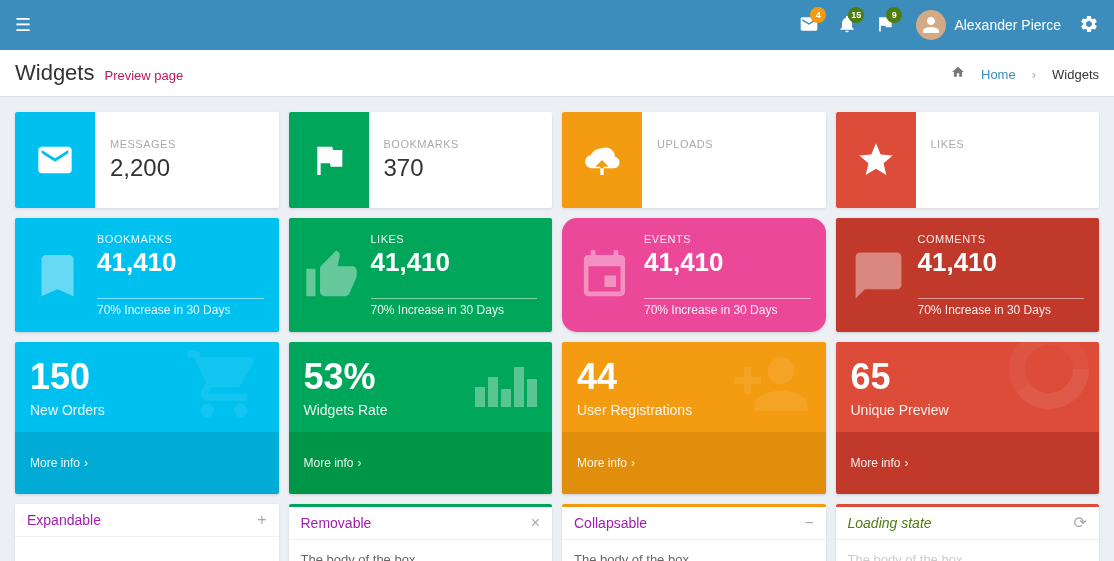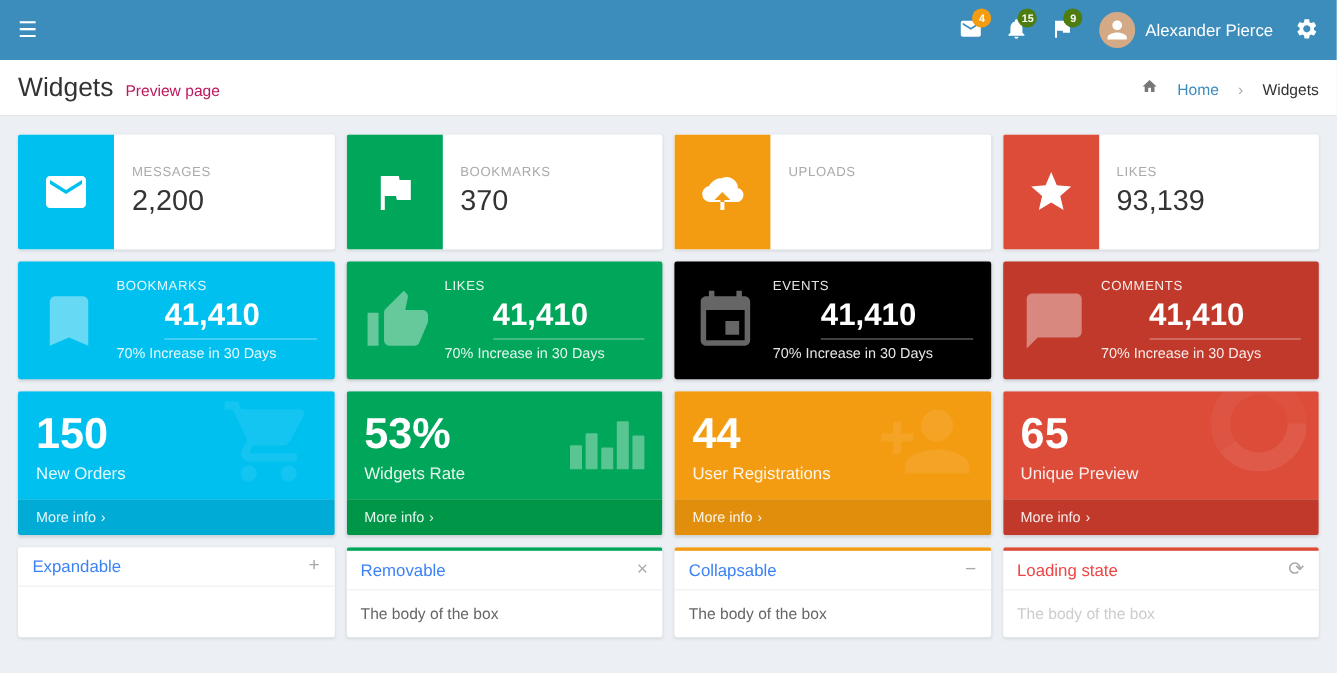--- a/index.html
+++ b/index.html
@@ -101,21 +101,21 @@
       padding: 15px;
       display: flex;
       align-items: center;
       gap: 12px;
       position: relative;
       box-shadow: 0 1px 3px rgba(0,0,0,0.15);
     }
     .colored-stat-box svg.big-icon { width: 55px; height: 55px; fill: rgba(255,255,255,0.4); flex-shrink: 0; }
     .colored-stat-box-content { flex: 1; }
     .colored-stat-label { font-size: 11px; color: rgba(255,255,255,0.9); text-transform: uppercase; letter-spacing: 0.5px; margin-bottom: 2px; }
-    .colored-stat-value { font-size: 26px; font-weight: bold; color: white; border-bottom: 1px solid rgba(255,255,255,0.5); padding-bottom: 4px; margin-bottom: 4px; margin-left: 40px; }
+    .colored-stat-value { font-size: 26px; font-weight: bold; color: white; border-bottom: 1px solid rgba(255,255,255,0.5); padding-bottom: 20px; margin-bottom: 4px; }
     .colored-stat-sub { font-size: 12px; color: rgba(255,255,255,0.9); }
 
     
     .dashboard-card {
       border-radius: 2px;
       overflow: hidden;
       box-shadow: 0 1px 3px rgba(0,0,0,0.15);
       position: relative;
     }
     .card-body {
@@ -126,21 +126,21 @@
     .card-big-number { font-size: 36px; font-weight: bold; color: white; margin-bottom: 4px; }
     .card-subtitle { font-size: 14px; color: rgba(255,255,255,0.9); }
     .card-bg-icon {
       position: absolute;
       right: 15px;
       bottom: 5px;
       opacity: 0.3;
     }
     .card-bg-icon svg { width: 70px; height: 70px; fill: rgba(255,255,255,0.6); }
     .card-footer {
-      padding: 8px 15px;
+      padding: 24px 15px;
       font-size: 12px;
       color: rgba(255,255,255,0.9);
       cursor: pointer;
       display: flex;
       align-items: center;
       gap: 4px;
     }
 
     
     .mini-bar-chart { display: flex; align-items: flex-end; gap: 3px; height: 50px; position: absolute; right: 15px; bottom: 25px; }
@@ -154,21 +154,21 @@
       box-shadow: 0 1px 3px rgba(0,0,0,0.1);
       overflow: hidden;
     }
     .box-panel-header {
       padding: 8px 12px;
       display: flex;
       align-items: center;
       justify-content: space-between;
       border-bottom: 1px solid #f0f0f0;
     }
-    .box-panel-title { font-size: 14px; color: #3b82f6; }
+    .box-panel-title { font-size: 14px; color: #a21caf; }
     .box-panel-action { color: #aaa; font-size: 16px; cursor: pointer; line-height: 1; }
     .box-panel-body { padding: 12px; font-size: 13px; color: #666; }
     .box-panel.loading .box-panel-title { color: #aaa; }
     .box-panel.loading .box-panel-body { color: #ccc; }
     .box-panel-header.green-border { border-top: 3px solid #00a65a; }
     .box-panel-header.orange-border { border-top: 3px solid #f39c12; }
     .box-panel-header.red-border { border-top: 3px solid #dd4b39; }
 
     .spin-icon {
       animation: spin 1.5s linear infinite;
@@ -287,21 +287,20 @@
     </div>
 
     <div class="stat-box">
       <div class="stat-box-icon bg-red">
         <svg viewBox="0 0 24 24">
             <path d="M12 17.27L18.18 21l-1.64-7.03L22 9.24l-7.19-.61L12 2 9.19 8.63 2 9.24l5.46 4.73L5.82 21z"></path>
           </svg>
       </div>
       <div class="stat-box-content">
         <div class="stat-label">LIKES</div>
-        <div class="stat-value">93,139</div>
       </div>
     </div>
 
   </div>
 
   <div class="widget-grid">
 
     <div class="colored-stat-box" style="background:#00c0ef;">
       <svg class="big-icon" viewBox="0 0 24 24">
           <path d="M17 3H7c-1.1 0-1.99.9-1.99 2L5 21l7-3 7 3V5c0-1.1-.9-2-2-2z"></path>
@@ -317,21 +316,21 @@
       <svg class="big-icon" viewBox="0 0 24 24">
           <path d="M1 21h4V9H1v12zm22-11c0-1.1-.9-2-2-2h-6.31l.95-4.57.03-.32c0-.41-.17-.79-.44-1.06L14.17 1 7.59 7.59C7.22 7.95 7 8.45 7 9v10c0 1.1.9 2 2 2h9c.83 0 1.54-.5 1.84-1.22l3.02-7.05c.09-.23.14-.47.14-.73v-2z"></path>
         </svg>
       <div class="colored-stat-box-content">
         <div class="colored-stat-label">LIKES</div>
         <div class="colored-stat-value">41,410</div>
         <div class="colored-stat-sub">70% Increase in 30 Days</div>
       </div>
     </div>
 
-    <div class="colored-stat-box" style="background:#000000;">
+    <div class="colored-stat-box" style="background:#ec4899;border-radius:15px;">
       <svg class="big-icon" viewBox="0 0 24 24">
           <path d="M17 12h-5v5h5v-5zM16 1v2H8V1H6v2H5c-1.11 0-1.99.9-1.99 2L3 19c0 1.1.89 2 2 2h14c1.1 0 2-.9 2-2V5c0-1.1-.9-2-2-2h-1V1h-2zm3 18H5V8h14v11z"></path>
         </svg>
       <div class="colored-stat-box-content">
         <div class="colored-stat-label">EVENTS</div>
         <div class="colored-stat-value">41,410</div>
         <div class="colored-stat-sub">70% Increase in 30 Days</div>
       </div>
     </div>
 
@@ -440,21 +439,21 @@
     <div class="box-panel">
       <div class="box-panel-header orange-border">
         <span class="box-panel-title">Collapsable</span>
         <span class="box-panel-action">−</span>
       </div>
       <div class="box-panel-body">The body of the box</div>
     </div>
 
     <div class="box-panel loading">
       <div class="box-panel-header red-border">
-        <span class="box-panel-title" style="color:#ef4444;">Loading state</span>
+        <span class="box-panel-title" style="color:#4d7c0f;font-style:italic;">Loading state</span>
         <span class="box-panel-action spin-icon">⟳</span>
       </div>
       <div class="box-panel-body" style="color:#ccc;">The body of the box</div>
     </div>
 
   </div>
 
 </div>
 
 </body></html>

